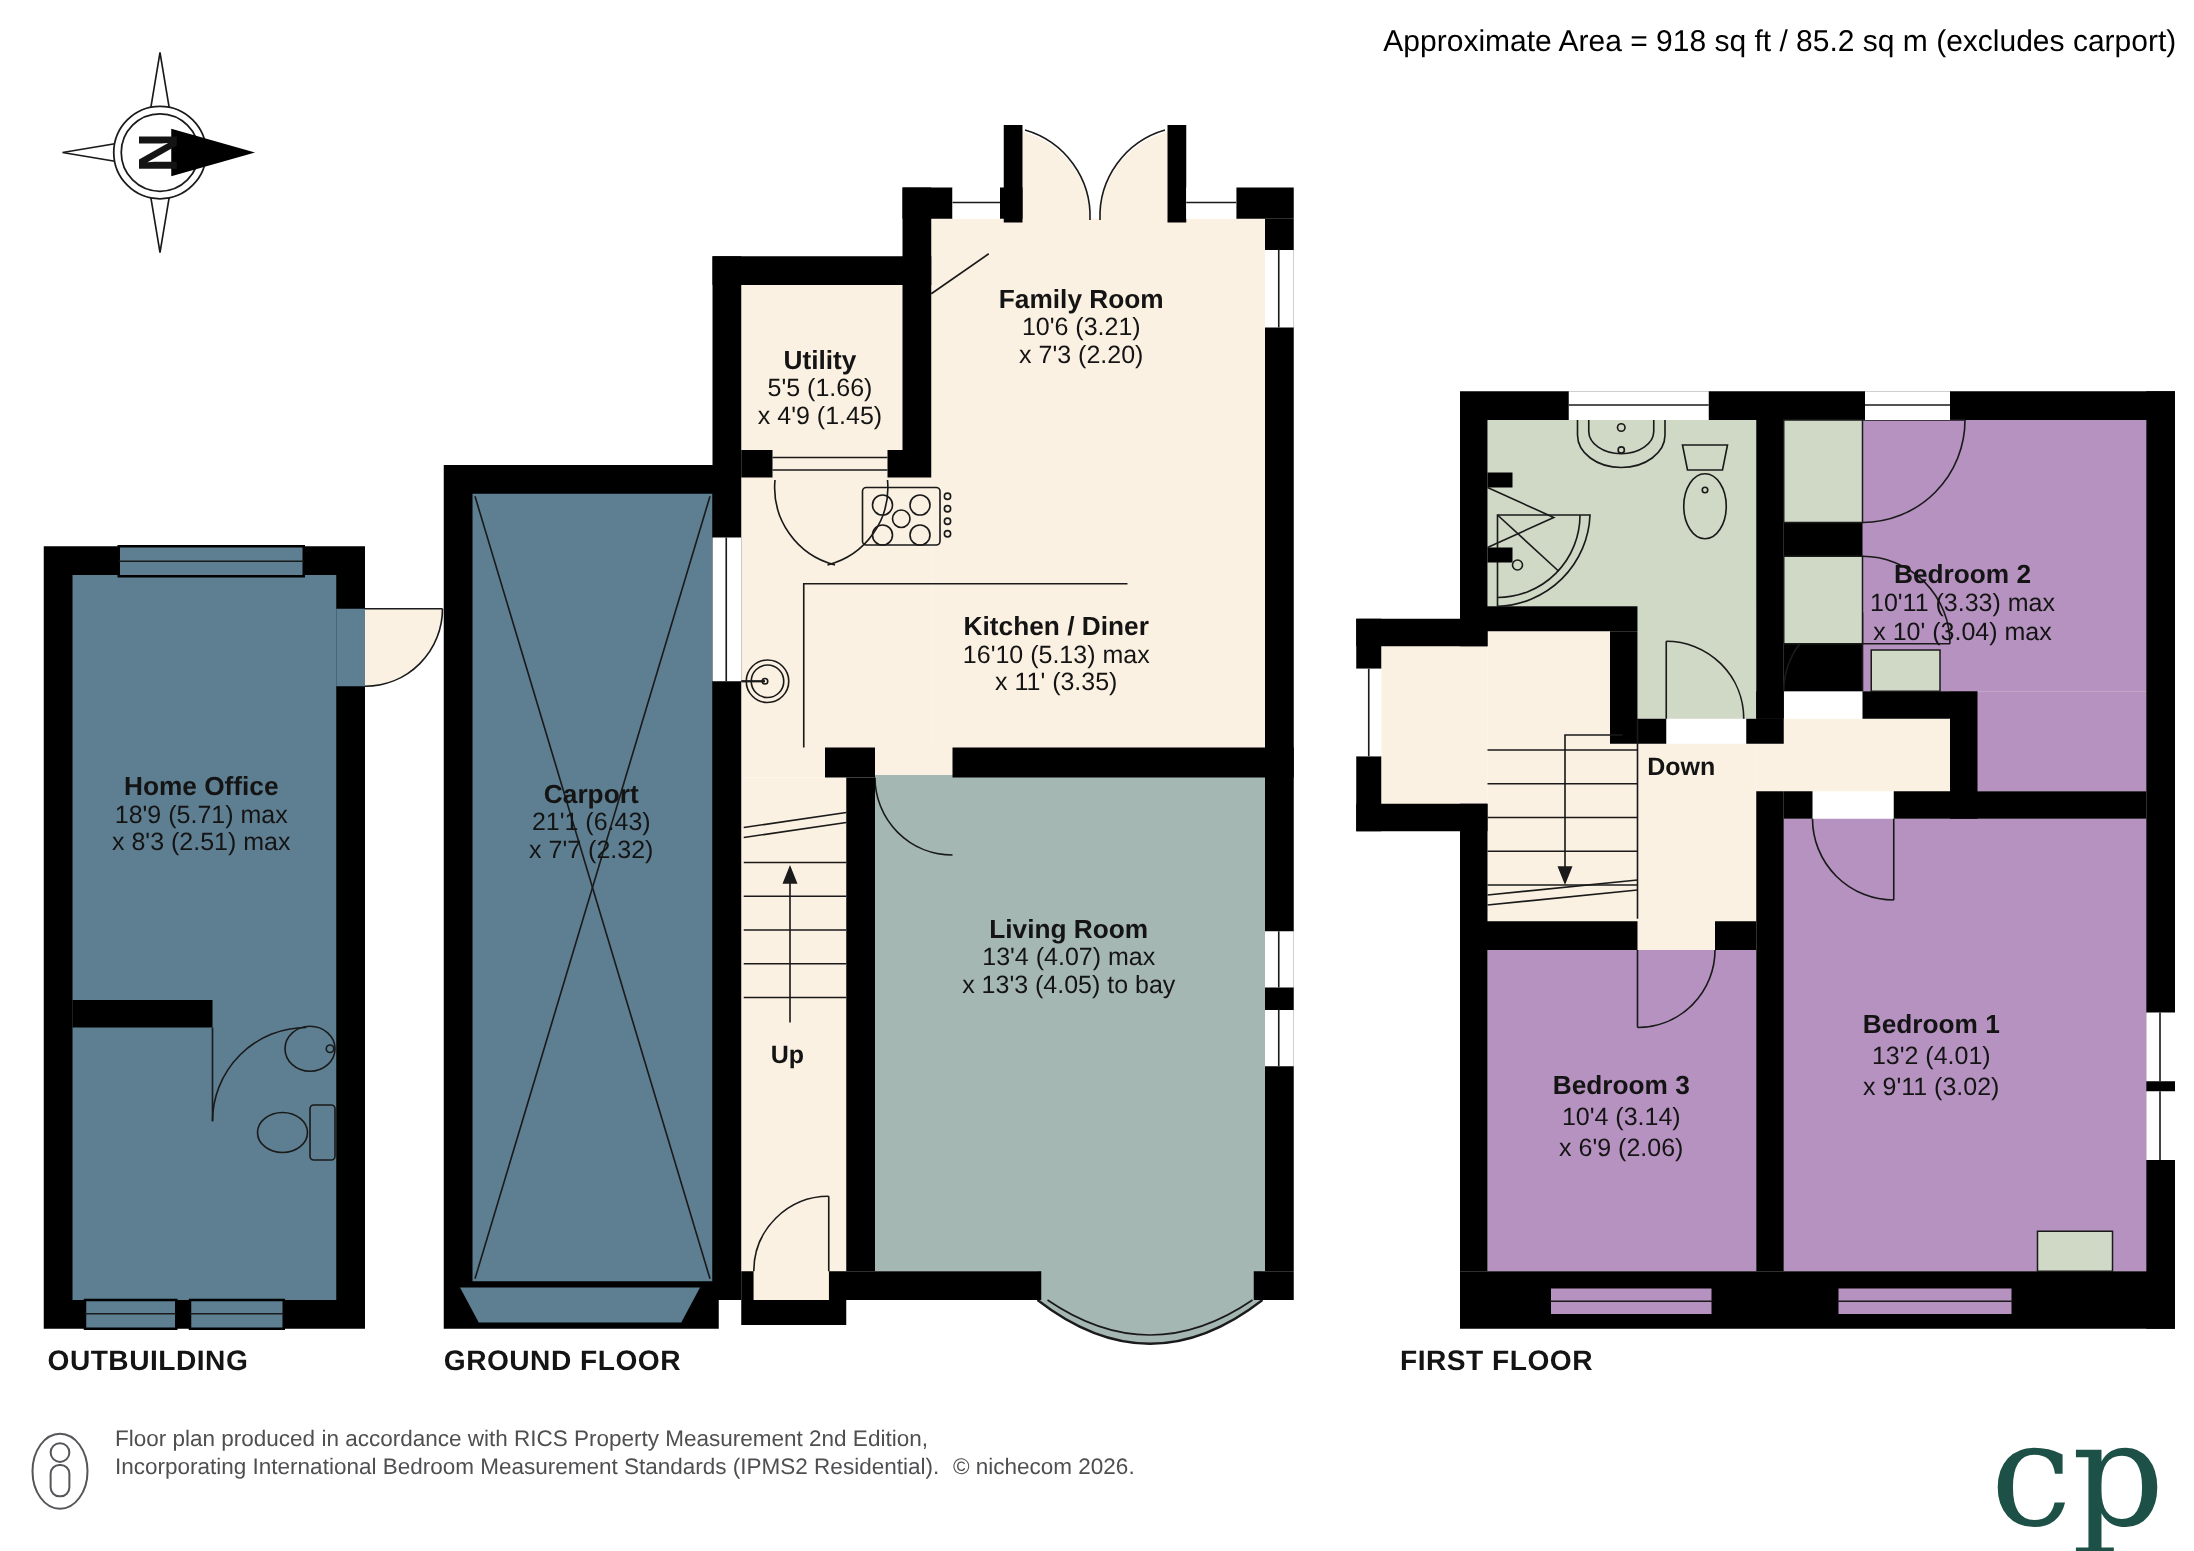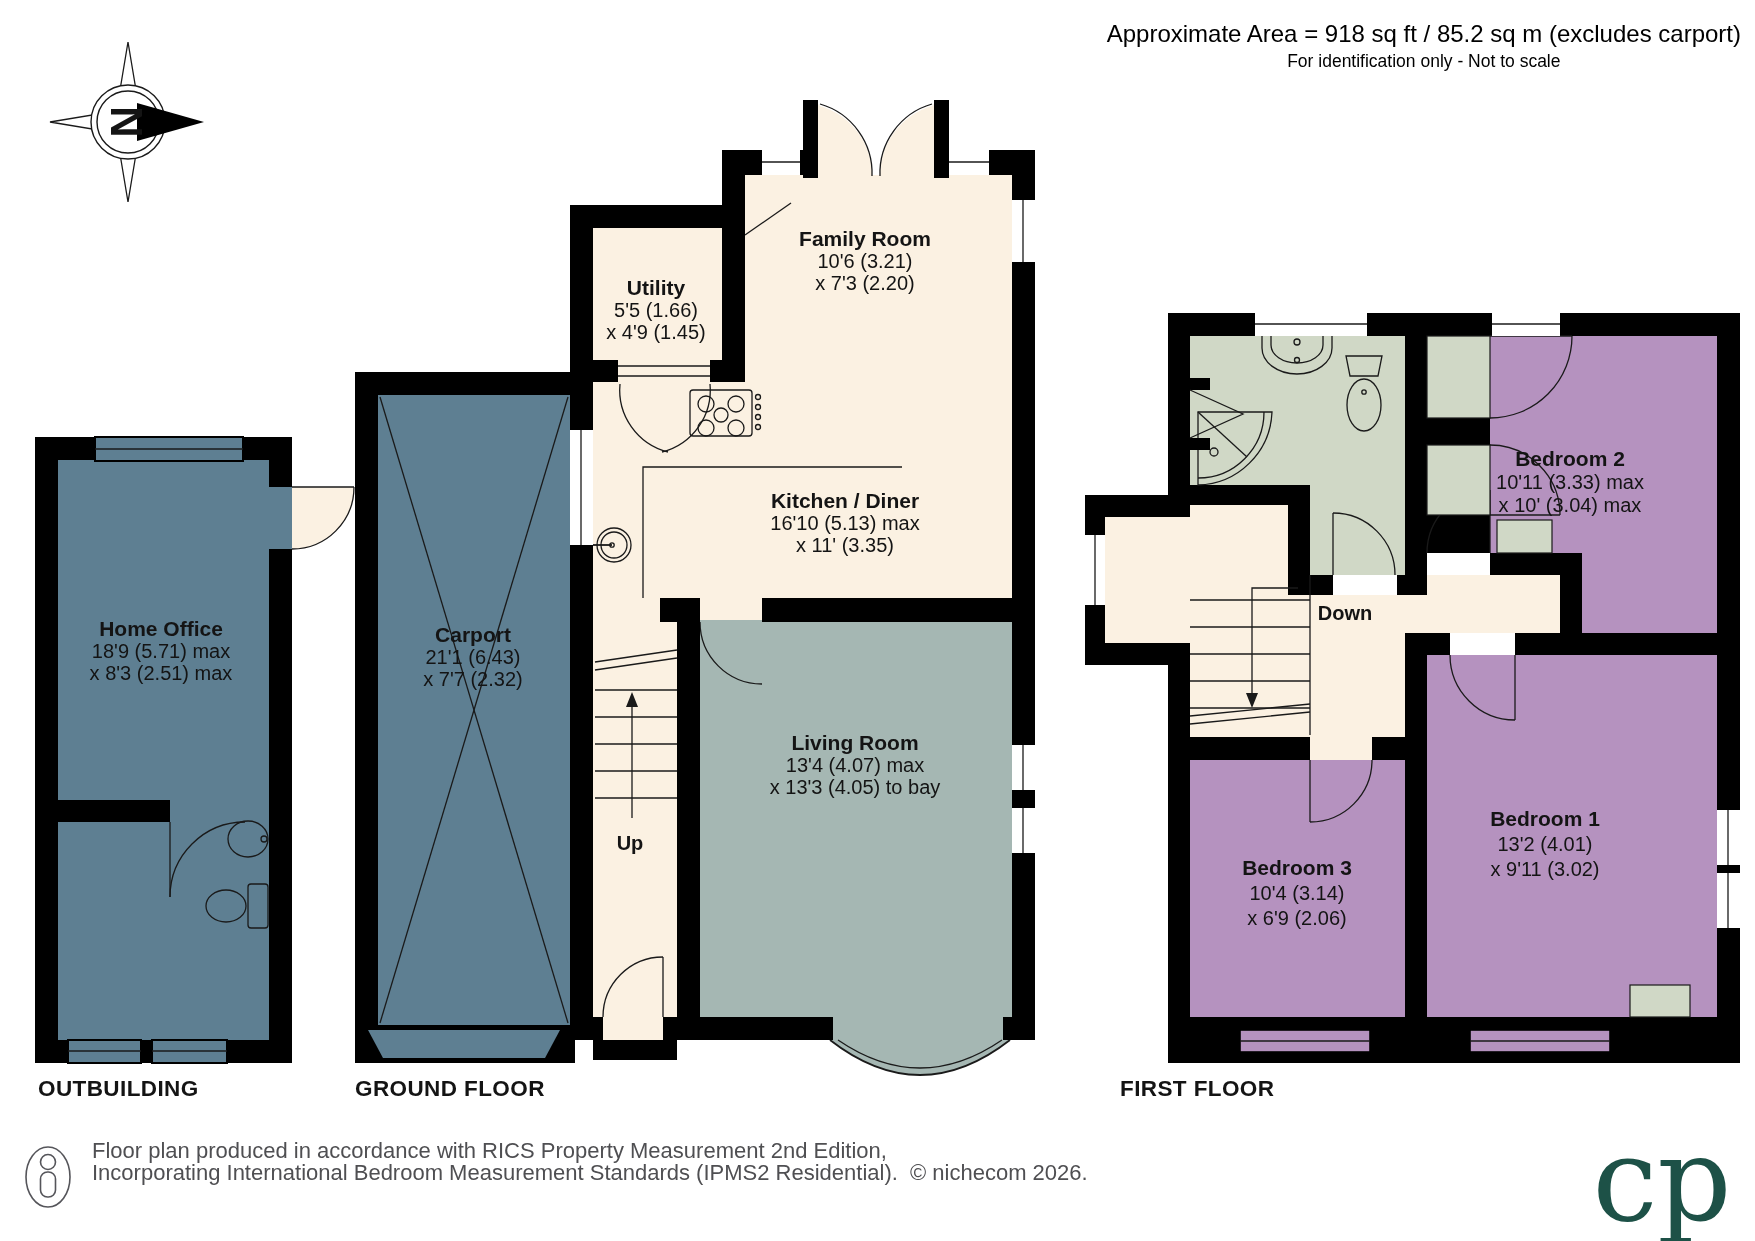--- a/index.html
+++ b/index.html
@@ -1,20 +1,20 @@
 <!DOCTYPE html>
 <html><head>
 <meta charset="utf-8">
 <style>
   html,body{margin:0;padding:0;background:#fff;}
   .page{position:relative;width:1755px;height:1241px;background:#ffffff;overflow:hidden;
         font-family:"Liberation Sans",sans-serif;color:#111;}
-  .hdr{position:absolute;top:20px;right:14px;text-align:center;line-height:27.5px;font-size:24px;color:#000;}
+  .hdr{position:absolute;top:20px;right:14px;text-align:left;line-height:27.5px;font-size:24px;color:#000;}
   .hdr .note{font-size:17.5px;margin-top:3px;line-height:20px;}
-  .ftr{position:absolute;left:92px;top:1140px;font-size:22px;line-height:22px;color:#4f4f52;}
+  .ftr{position:absolute;left:92px;top:1140px;font-size:18px;line-height:22px;color:#4f4f52;}
   svg text{fill:#141414;}
   .room-name{font-weight:bold;font-size:21px;}
   .room-dim{font-size:20px;}
   .floor-label{font-weight:bold;font-size:22.5px;letter-spacing:.4px;}
   .stair-label{font-weight:bold;font-size:20px;}
   .wall{fill:#000;}
   .win{fill:#fff;}
   .thin{stroke:#1a1a1a;stroke-width:1.3;fill:none;}
   .thin2{stroke:#1a1a1a;stroke-width:1.8;fill:none;}
   .cream{fill:#fbf1e2;}
@@ -24,21 +24,20 @@
   .sage{fill:#d0d8c6;}
   .logo{font-family:"DejaVu Serif",serif;font-size:116px;fill:#1d5147;}
 </style>
 </head>
 <body>
 
 <div class="page">
 
   <div class="hdr">
     <div>Approximate Area = 918 sq ft / 85.2 sq m (excludes carport)</div>
-    <div class="note">For identification only - Not to scale</div>
   </div>
 
   <svg width="1755" height="1241" viewBox="0 0 1755 1241" style="position:absolute;left:0;top:0">
 
     <g>
       <polygon points="128,42 139,108 117,108" fill="#fff" class="thin"></polygon>
       <polygon points="128,202 139,136 117,136" fill="#fff" class="thin"></polygon>
       <polygon points="50,122 116,111 116,133" fill="#fff" class="thin"></polygon>
       <circle cx="128" cy="122" r="37" fill="#fff" stroke="#1a1a1a" stroke-width="1.4"></circle>
       <circle cx="128" cy="122" r="31" fill="#fff" stroke="#1a1a1a" stroke-width="1.4"></circle>

